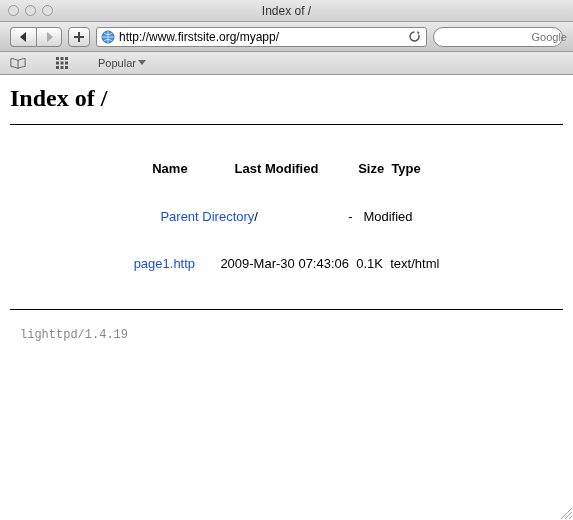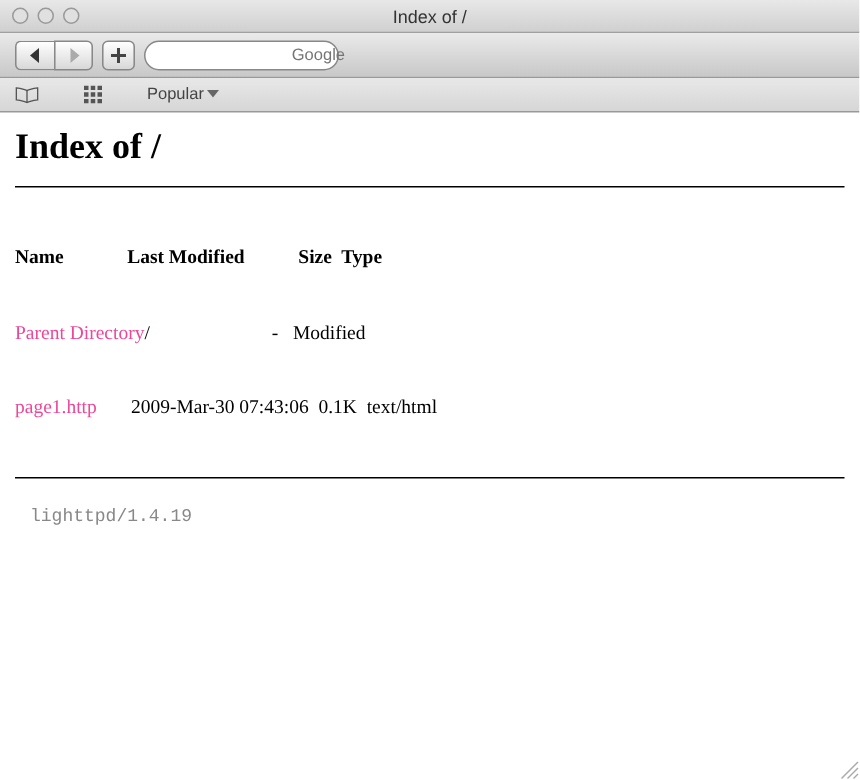--- a/index.html
+++ b/index.html
@@ -112,27 +112,28 @@
       font-size: 24px;
       font-weight: bold;
       font-family: "Times New Roman", serif;
       margin-bottom: 12px;
       color: #000;
     }
     .listing {
       border-top: 1px solid #000;
       border-bottom: 1px solid #000;
       padding: 6px 0;
-      font-family: Liberation Serif, serif;
+      font-family: Liberation Sans, sans-serif;
       font-size: 13px;
       white-space: pre;
+      text-align: center;
     }
     .listing-header { font-weight: bold; color: #000; margin-bottom: 3px; }
     .listing-row { line-height: 1.3; }
-    .listing-row a { color: #ec4899; text-decoration: none; }
+    .listing-row a { color: #1d4ed8; text-decoration: none; }
     .server-sig {
       margin-top: 18px;
       margin-left: 10px;
       font-family: "Courier New", Courier, monospace;
       font-size: 12px;
       color: #888;
     }
     .resize {
       position: absolute;
       right: 0; bottom: 0;
@@ -162,20 +163,33 @@
       <svg width="9" height="10" viewBox="0 0 9 10">
           <path d="M2 0 L8 5 L2 10 Z" fill="#aaa"></path>
         </svg>
     </div>
   </div>
   <div class="btn btn-add">
     <svg width="10" height="10" viewBox="0 0 10 10">
         <path d="M4 0h2v4h4v2H6v4H4V6H0V4h4z" fill="#444"></path>
       </svg>
   </div>
+  <div class="addr-bar">
+    <svg class="globe" viewBox="0 0 14 14">
+        <circle cx="7" cy="7" r="6" fill="#4a90e2" stroke="#2a6db2"></circle>
+        <path d="M1 7h12M7 1v12M3 3c2 2 6 2 8 0M3 11c2-2 6-2 8 0" stroke="#fff" stroke-width="0.7" fill="none"></path>
+      </svg>
+    <input class="addr-input" value="http://www.firstsite.org/myapp/" style="">
+    <div class="reload">
+      <svg width="13" height="13" viewBox="0 0 13 13">
+          <path d="M6.5 2a4.5 4.5 0 1 0 4.3 3.1" stroke="#555" stroke-width="1.5" fill="none"></path>
+          <path d="M9 1l2.5 1.5L10 5z" fill="#555"></path>
+        </svg>
+    </div>
+  </div>
   <div class="search-bar">
     <svg width="12" height="12" viewBox="0 0 12 12">
         <circle cx="5" cy="5" r="3.5" stroke="#888" stroke-width="1.3" fill="none"></circle>
         <line x1="8" y1="8" x2="11" y2="11" stroke="#888" stroke-width="1.3"></line>
       </svg>
     <input class="search-input" placeholder="Google" style="">
   </div>
 </div>
 
 <div class="bookmarks-bar">

